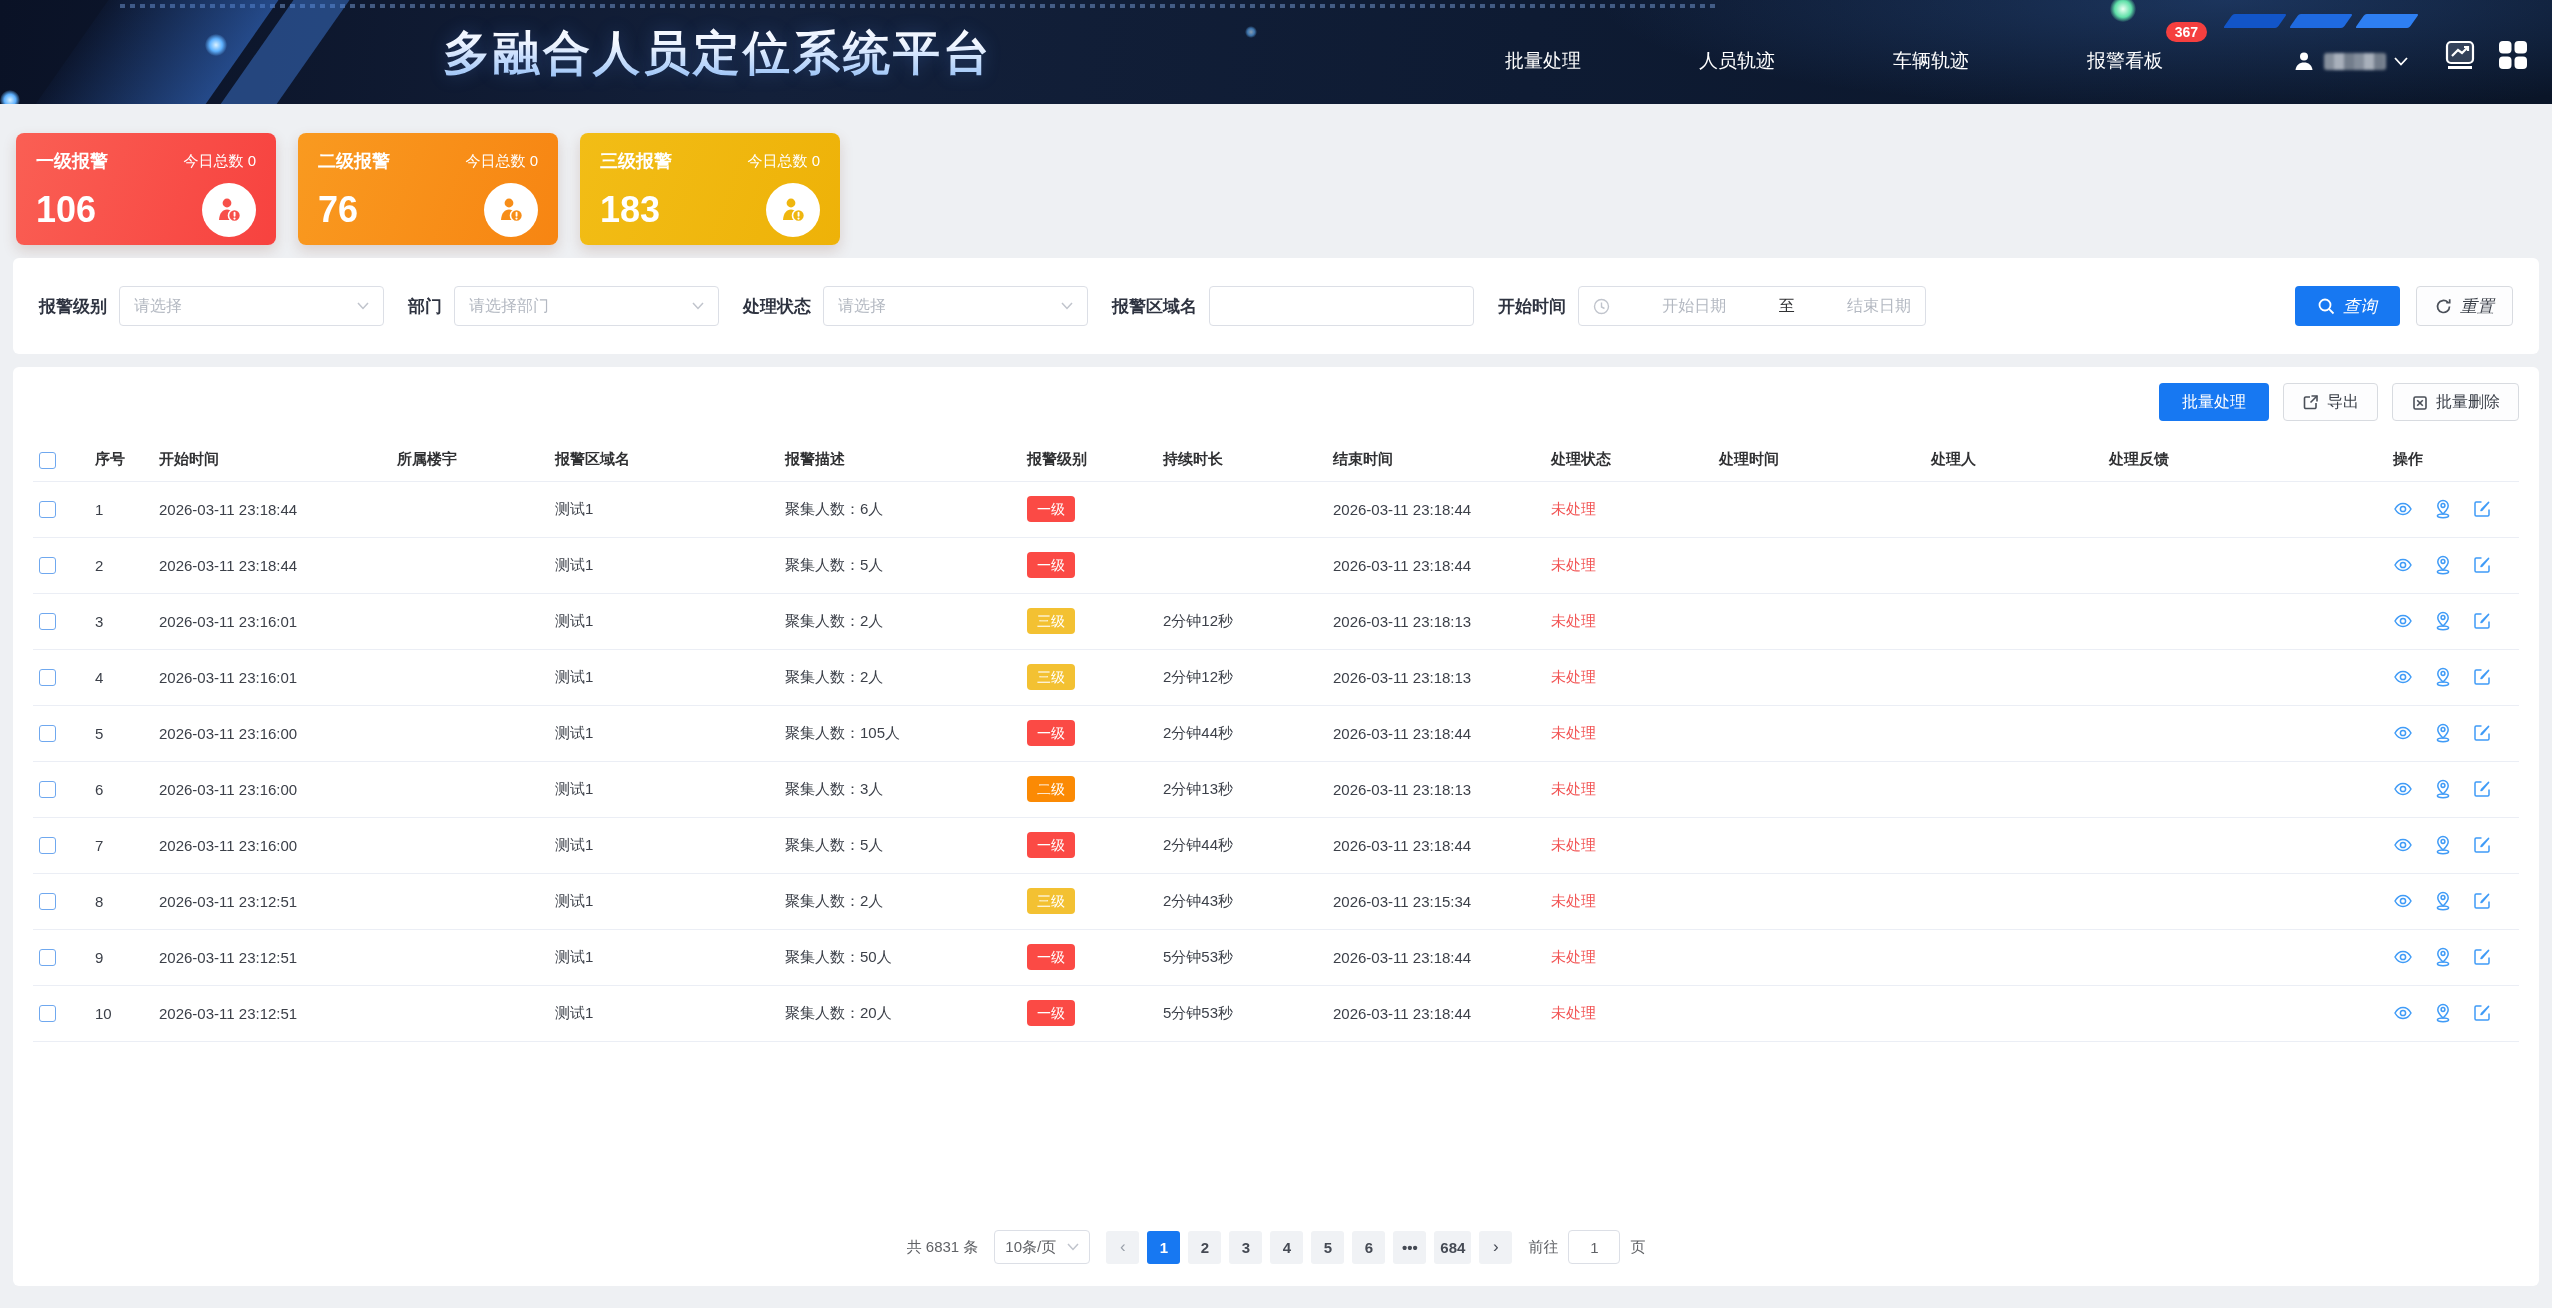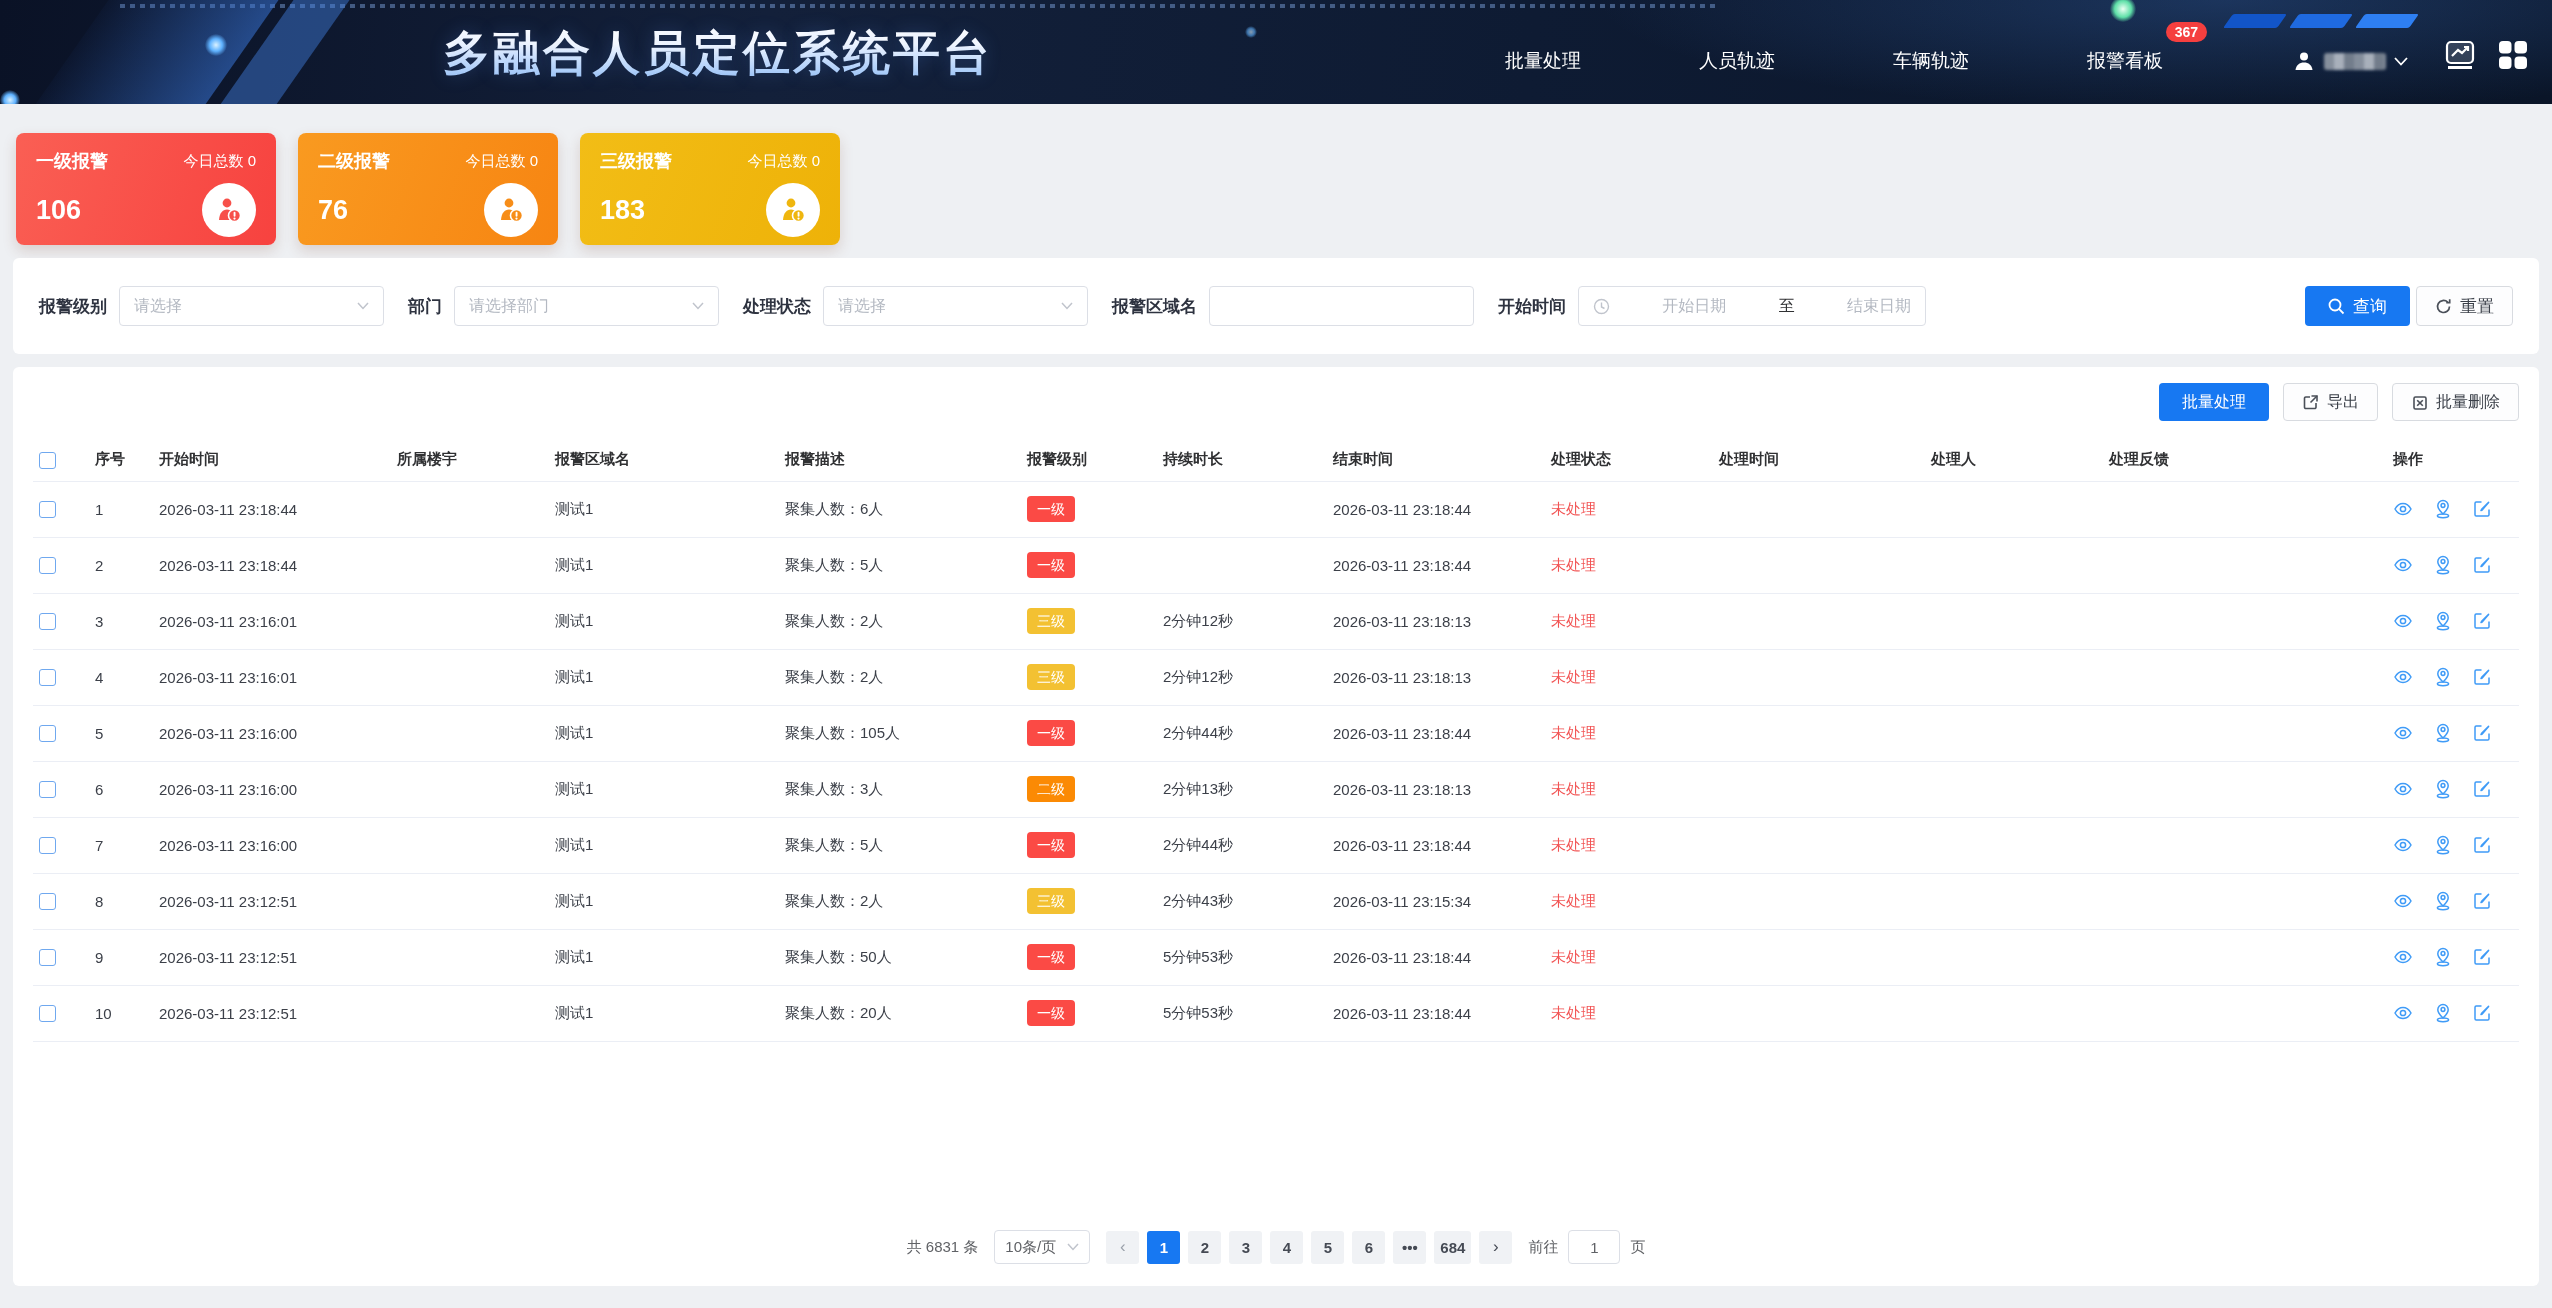--- a/index.html
+++ b/index.html
@@ -43,37 +43,37 @@
   .hicon { position:absolute; top:40px; color:#fff; }
   .hi1 { left:2444px; } .hi2 { left:2498px; }
 
   
   .stat-card { position:absolute; top:133px; width:260px; height:112px; border-radius:8px; color:#fff;
                padding:16px 20px 14px; box-shadow:0 6px 14px rgba(120,60,40,.18); }
   .sc-top { display:flex; justify-content:space-between; align-items:center; }
   .sc-label { font-size:18px; font-weight:600; }
   .sc-today { font-size:15px; }
   .sc-bottom { display:flex; justify-content:space-between; align-items:center; margin-top:10px; }
-  .sc-num { font-size:27px; font-weight:700; }
+  .sc-num { font-size:36px; font-weight:700; }
   .sc-circle { width:54px; height:54px; border-radius:50%; background:#fff; display:flex; align-items:center; justify-content:center; }
 
   
   .panel { position:absolute; left:13px; width:2526px; background:#fff; border-radius:6px; }
 
   
   .filters { top:258px; height:96px; display:flex; align-items:center; padding:0 26px; gap:24px; }
   .f-item { display:flex; align-items:center; gap:12px; }
   .f-label { font-size:17px; font-weight:600; color:#2e3340; white-space:nowrap; }
   .sel, .tinput, .drange { height:40px; border:1px solid #dcdfe6; border-radius:4px; background:#fff; }
   .sel { width:265px; display:flex; align-items:center; justify-content:space-between; padding:0 14px; }
   .ph { color:#b4b9c2; font-size:16px; }
   .tinput { width:265px; }
   .drange { width:348px; display:flex; align-items:center; justify-content:space-between; padding:0 14px; color:#b4b9c2; font-size:16px; }
   .drange .sep { color:#303133; }
-  .f-btns { margin-left:auto; display:flex; gap:6px; }
+  .f-btns { margin-left:auto; display:flex; gap:16px;font-style:italic; }
   .btn { height:40px; border-radius:4px; display:flex; align-items:center; justify-content:center; gap:8px;
          font-size:17px; cursor:pointer; border:1px solid transparent; white-space:nowrap; }
   .btn-primary { background:#1778f2; color:#fff; padding:0 22px; }
   .btn-plain { background:#fdfdfe; color:#3a3f48; border-color:#d8dbe0; padding:0 18px; }
 
   
   .tpanel { top:367px; height:919px; padding:16px 20px; }
   .toolbar { display:flex; justify-content:flex-end; gap:14px; }
   .toolbar .btn { height:38px; font-size:16px; }
 

